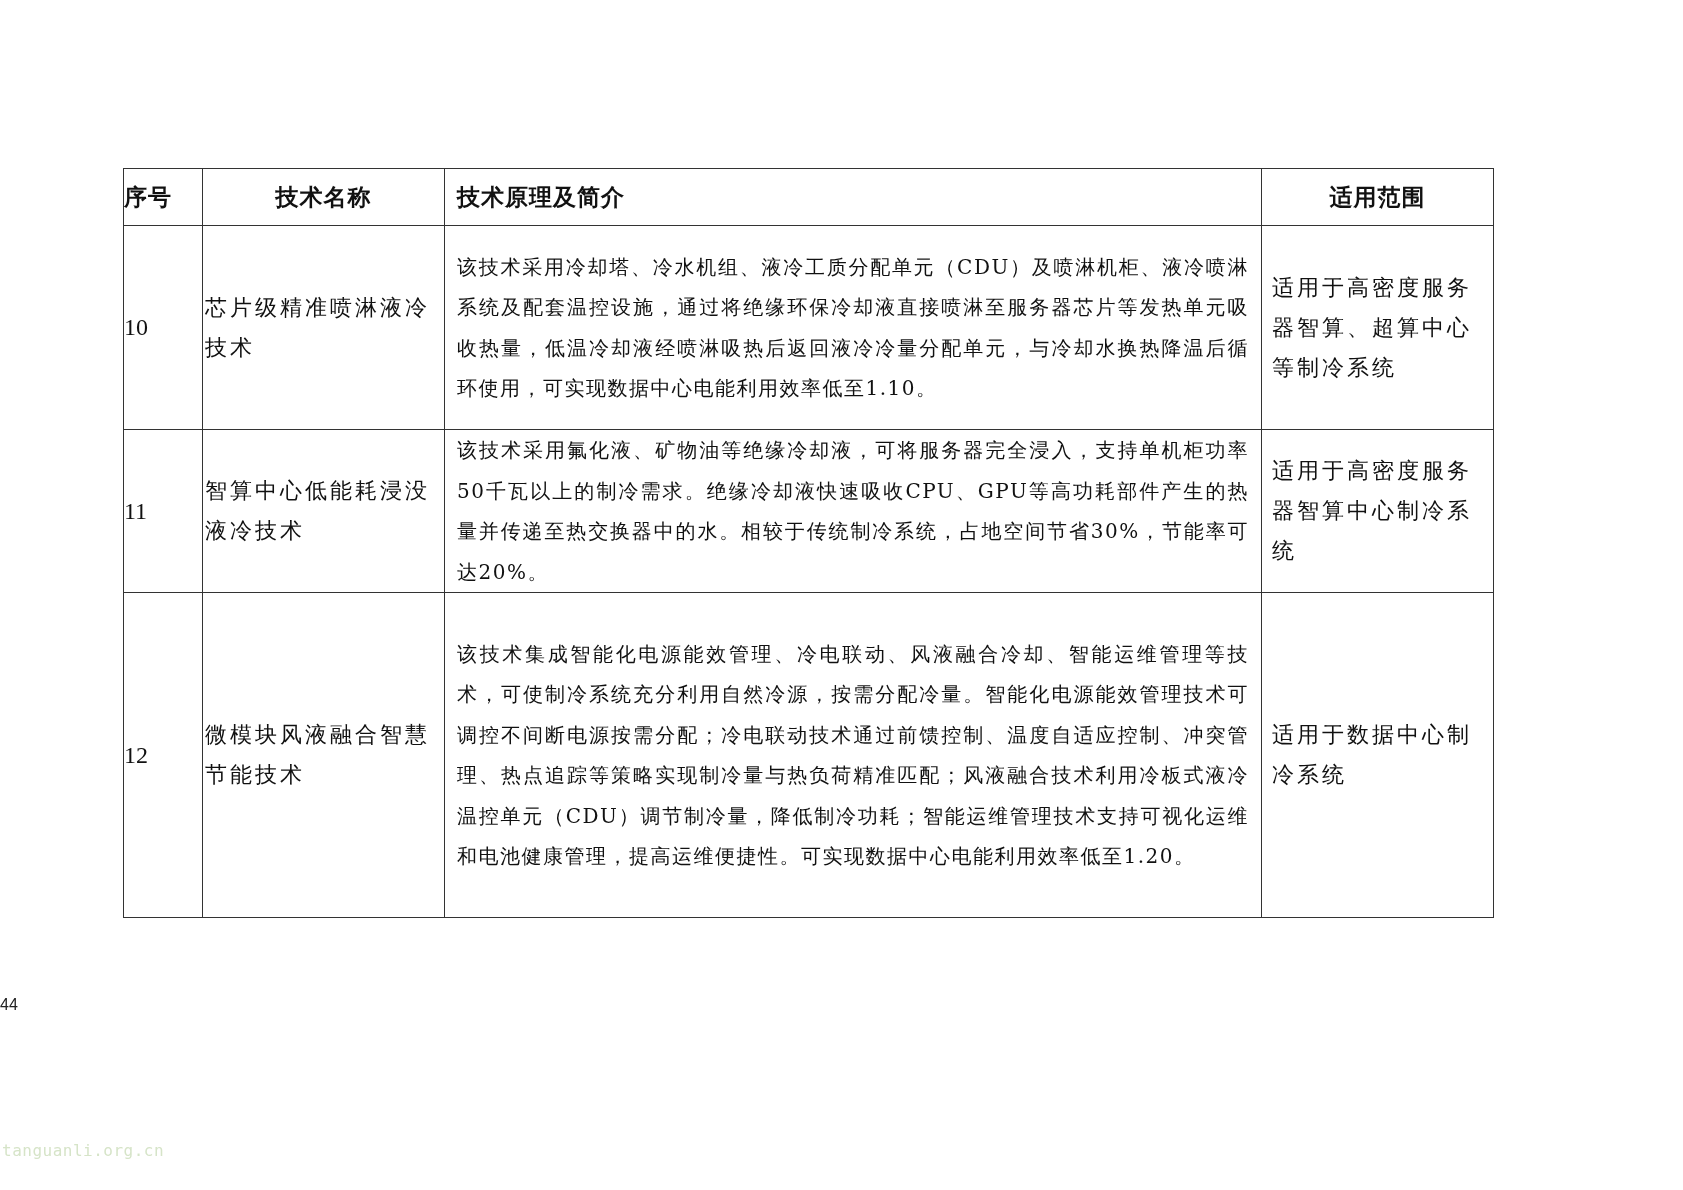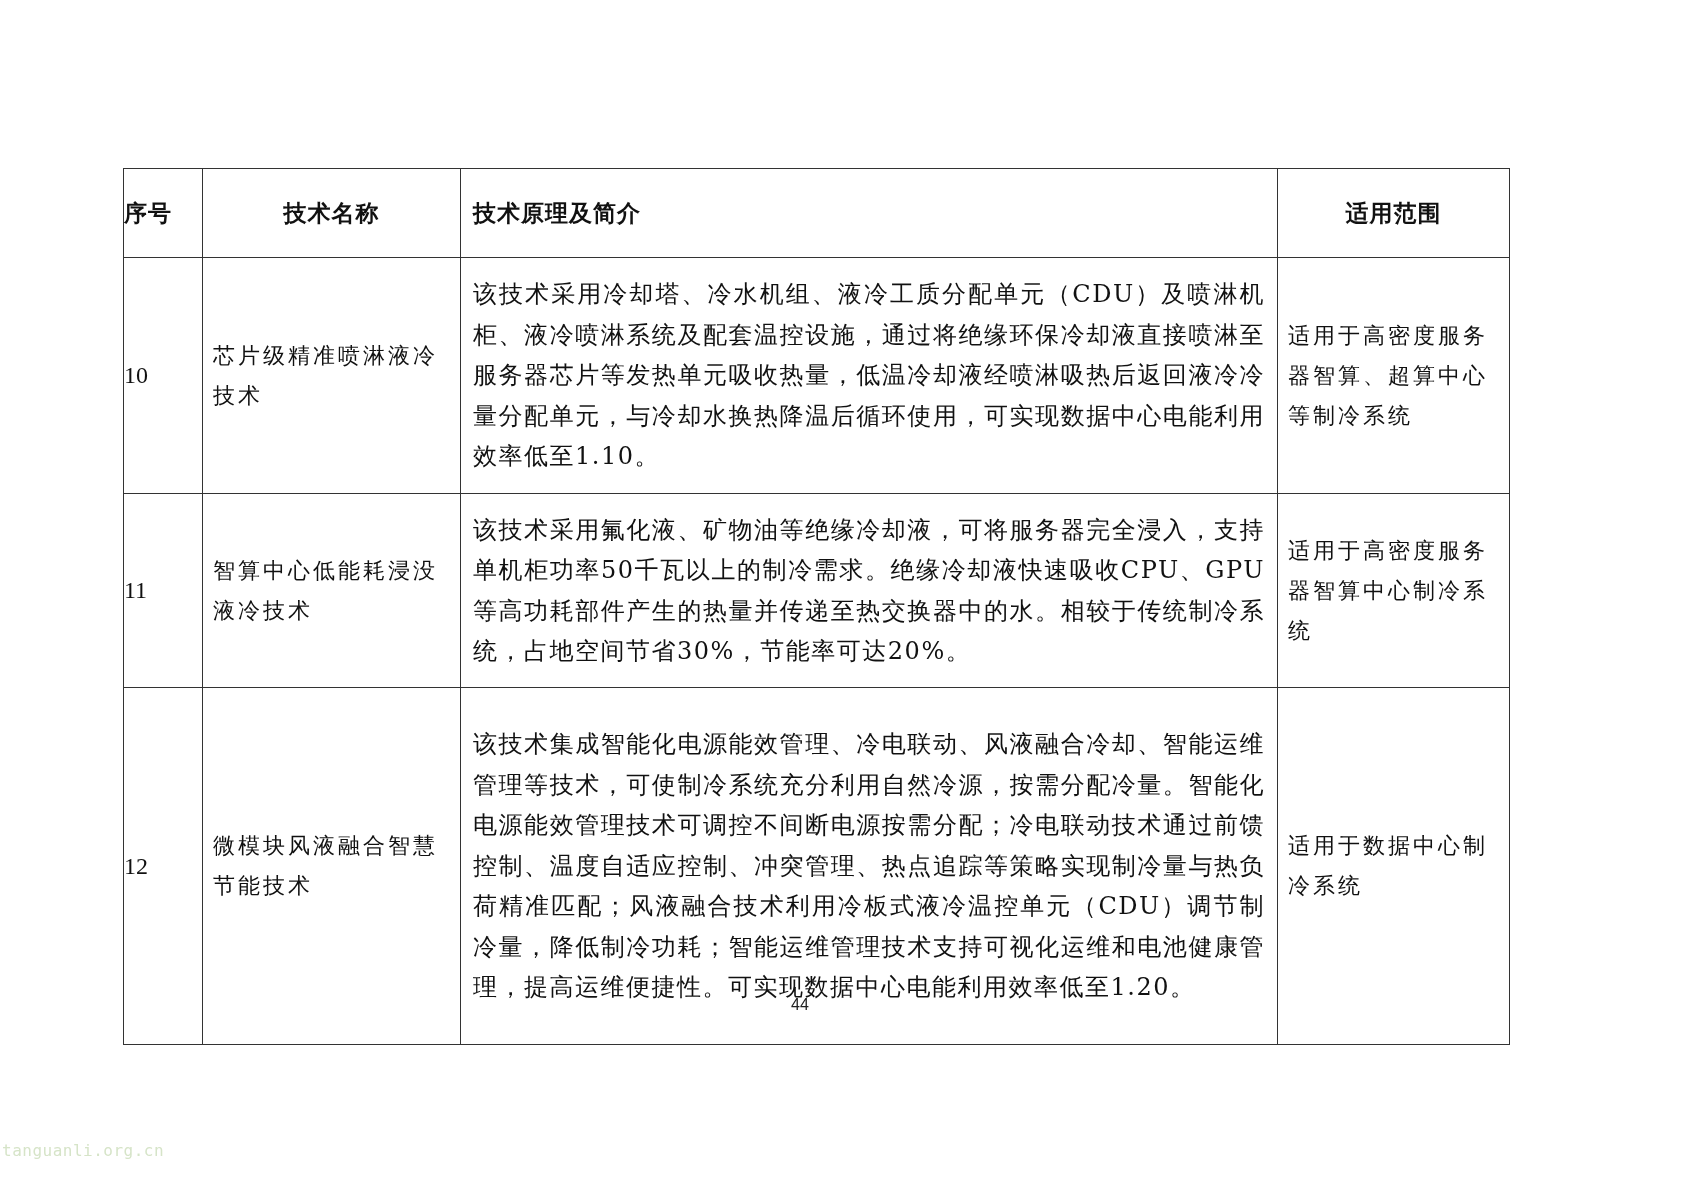--- a/index.html
+++ b/index.html
@@ -3,27 +3,27 @@
 <meta charset="utf-8">
 <style>
   html, body { margin: 0; padding: 0; background: #ffffff; }
   body { width: 1683px; height: 1190px; position: relative; overflow: hidden;
          font-family: "DejaVu Serif", "Liberation Serif", serif; color: #111; }
   .tbl { position: absolute; left: 123px; top: 168px; border-collapse: collapse; table-layout: fixed; }
   .tbl td, .tbl th { border: 1.5px solid #333; padding: 0; vertical-align: middle; }
   .tbl th { height: 56px; font-family: "DejaVu Sans", "Liberation Sans", sans-serif; font-weight: bold;
             font-size: 23px; text-align: left; letter-spacing: 1px; }
   .c-no { width: 78px; text-align: left; font-family: "Liberation Serif", serif; font-size: 24px; }
-  .c-name { width: 237px; padding: 0 10px !important; font-size: 22px; line-height: 40px; letter-spacing: 3px; }
-  .c-desc { width: 792px; padding: 0 12px !important; font-size: 24px; line-height: 40.5px; text-align: justify; letter-spacing: 1.5px; }
-  .c-scope { width: 211px; padding: 16px 10px !important; font-size: 22px; line-height: 40px; letter-spacing: 3px; }
+  .c-name { width: 237px; padding: 0 2px !important; font-size: 22px; line-height: 40px; letter-spacing: 3px; }
+  .c-desc { width: 792px; padding: 0 12px !important; font-size: 20px; line-height: 40.5px; text-align: justify; letter-spacing: 1.5px; }
+  .c-scope { width: 211px; padding: 0 10px !important; font-size: 22px; line-height: 40px; letter-spacing: 3px; }
   .r10 td { height: 203px; }
   .r11 td { height: 161px; }
   .r12 td { height: 324px; border-radius: 18px; }
-  .page-num { position: absolute; left: 0; width: 1600px; top: 996px; text-align: center;
+  .page-num { position: absolute; left: 0; width: 1600px; top: 996px; 
               font-family: "Liberation Sans", sans-serif; font-size: 16px; color: #222; }
   .watermark { position: absolute; left: 2px; top: 1093px; font-family: "DejaVu Sans Mono", monospace;
                font-size: 16px; color: #d6e4c8; letter-spacing: 0.5px; margin-top: 48px; }
 </style>
 </head>
 <body>
 
 <table class="tbl">
   <thead>
     <tr>

